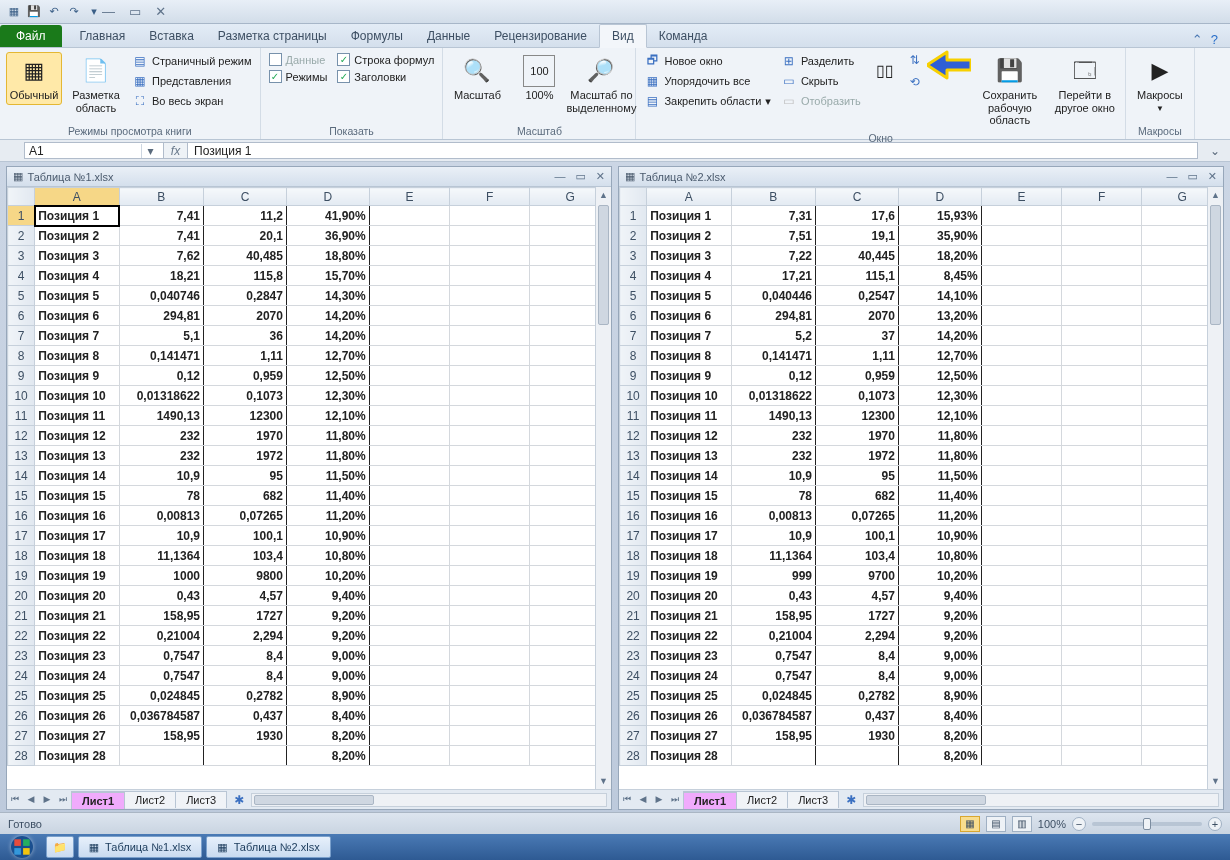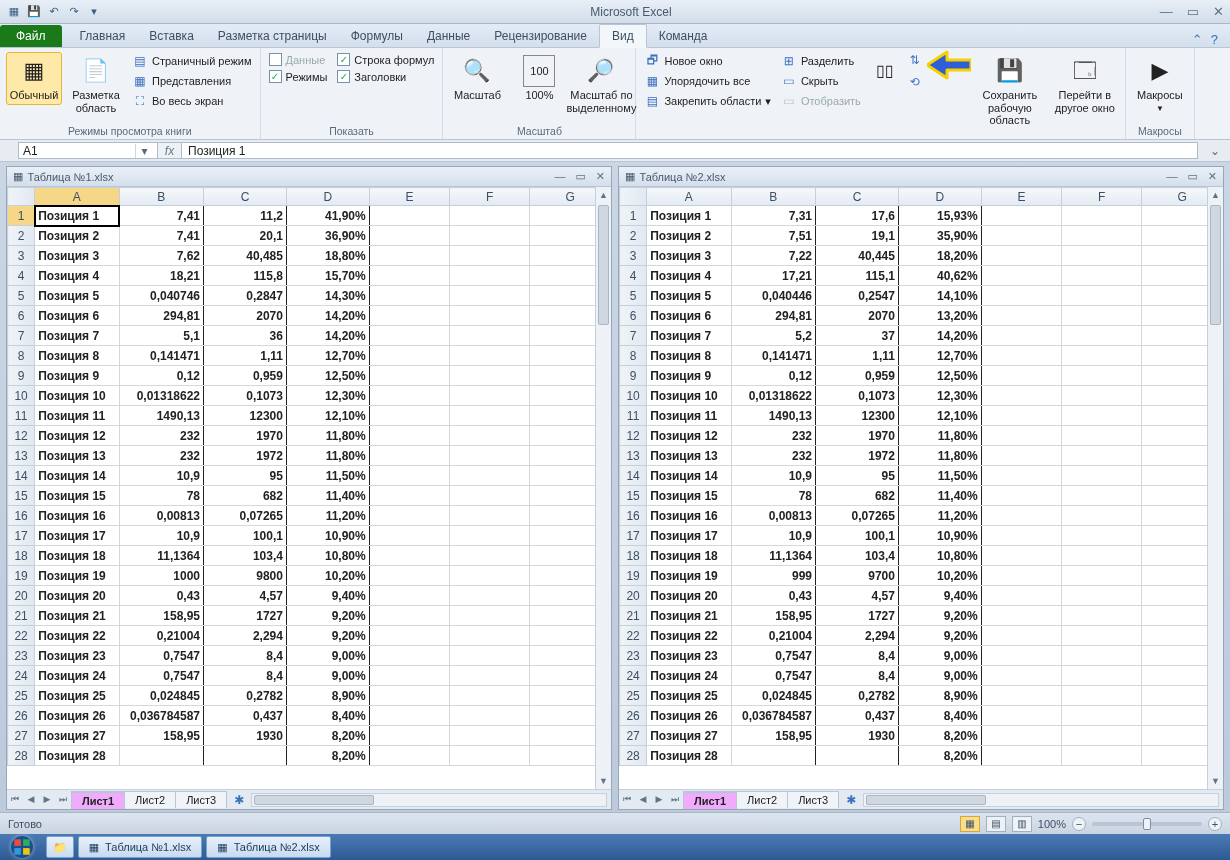--- a/index.html
+++ b/index.html
@@ -30,21 +30,21 @@
   .bigbtn .bico { width:32px; height:32px; display:flex; align-items:center; justify-content:center; font-size:22px; }
   .smallcol { display:flex; flex-direction:column; gap:2px; font-size:11px; }
   .smallrow { display:flex; align-items:center; gap:4px; white-space:nowrap; cursor:pointer; padding:1px 2px;}
   .sico { width:16px; height:16px; display:inline-flex; align-items:center; justify-content:center; font-size:12px; color:#3b70c1;}
   .chk { width:13px; height:13px; border:1px solid #7791ab; background:#fff; display:inline-flex; align-items:center; justify-content:center; font-size:10px; color:#2a5; }
   .arrow-callout { width:40px; height:26px; position:relative;}
   .arrow-callout svg { position:absolute; top:-2px; left:-2px;}
 
   
   .fxbar { height:22px; background:#e7ecf2; border-bottom:1px solid #b8c5d4; display:flex; align-items:stretch;}
-  .namebox { width:140px; border:1px solid #b1bccb; background:#fff; margin:2px 0 2px 18px; display:flex; align-items:center; padding:0 4px; font-size:12px;}
+  .namebox { width:140px; border:1px solid #b1bccb; background:#fff; margin:2px 0 2px 24px; display:flex; align-items:center; padding:0 4px; font-size:12px;}
   .namebox-dd { width:18px; text-align:center; color:#5a6a7c; border-left:1px solid #cdd6e1; margin-left:auto; cursor:pointer;}
   .fxlabel { width:24px; display:flex; align-items:center; justify-content:center; font-style:italic; color:#6a7a8c; border:1px solid #b1bccb; border-left:none; margin:2px 0; background:#eef2f6;}
   .fxinput { flex:1; background:#fff; border:1px solid #b1bccb; border-left:none; margin:2px 8px 2px 0; padding:0 6px; display:flex; align-items:center;}
   .fxexpand { width:18px; text-align:center; color:#5a6a7c; cursor:pointer; align-self:center; margin-right:6px;}
 
   
   .workspace { position:absolute; top:166px; left:6px; right:6px; bottom:50px; display:flex; gap:6px; }
   .sheetwin { flex:1; background:#fff; border:1px solid #97a7ba; display:flex; flex-direction:column; min-width:0;}
   .sheetwin-title { height:20px; background:linear-gradient(#eaf0f7,#d4dfec); border-bottom:1px solid #b8c5d4; display:flex; align-items:center; padding:0 6px; font-size:11px; color:#4a5a6d;}
   .sheetwin-title .ctrls { margin-left:auto; display:flex; gap:10px; color:#5f738a; cursor:pointer;}
@@ -96,21 +96,20 @@
 <body>
 
 <div class="titlebar">
   <div class="qat">
     <span class="ico">▦</span>
     <span class="ico">💾</span>
     <span class="ico">↶</span>
     <span class="ico">↷</span>
     <span class="ico">▾</span>
   </div>
-  <div class="title-text">Microsoft Excel</div>
   <div class="winbtns">
     <span>―</span>
     <span>▭</span>
     <span>✕</span>
   </div>
 </div>
 
 <div class="ribbon-tabs">
   <div class="file-tab">Файл</div>
   <span class="rtab">Главная</span>
@@ -245,20 +244,21 @@
           <span class="bico">💾</span>
           <span style="white-space:pre-line">Сохранить
 рабочую область</span>
         </div>
       <div class="bigbtn" style="width:68px">
           <span class="bico">🗔</span>
           <span style="white-space:pre-line">Перейти в
 другое окно</span> 
         </div>
     </div>
+    <div class="rgroup-title">Окно</div>
   </div>
 
   <div class="rgroup">
     <div class="rgroup-body">
       <div class="bigbtn">
           <span class="bico">▶</span>
           <span>Макросы</span>
           <span style="font-size:8px">▼</span>
         </div>
     </div>
@@ -664,21 +664,21 @@
                 <td class="p">18,20%</td>
                 <td></td>
                 <td></td>
                 <td></td>
               </tr>
               <tr>
                 <th class="rowh">4</th>
                 <td class="t b brd">Позиция 4</td>
                 <td class="n">17,21</td>
                 <td class="n">115,1</td>
-                <td class="p">40,62%</td>
+                <td class="p">8,45%</td>
                 <td></td>
                 <td></td>
                 <td></td>
               </tr>
               <tr>
                 <th class="rowh">5</th>
                 <td class="t b brd">Позиция 5</td>
                 <td class="n">0,040446</td>
                 <td class="n">0,2547</td>
                 <td class="p">14,10%</td>

